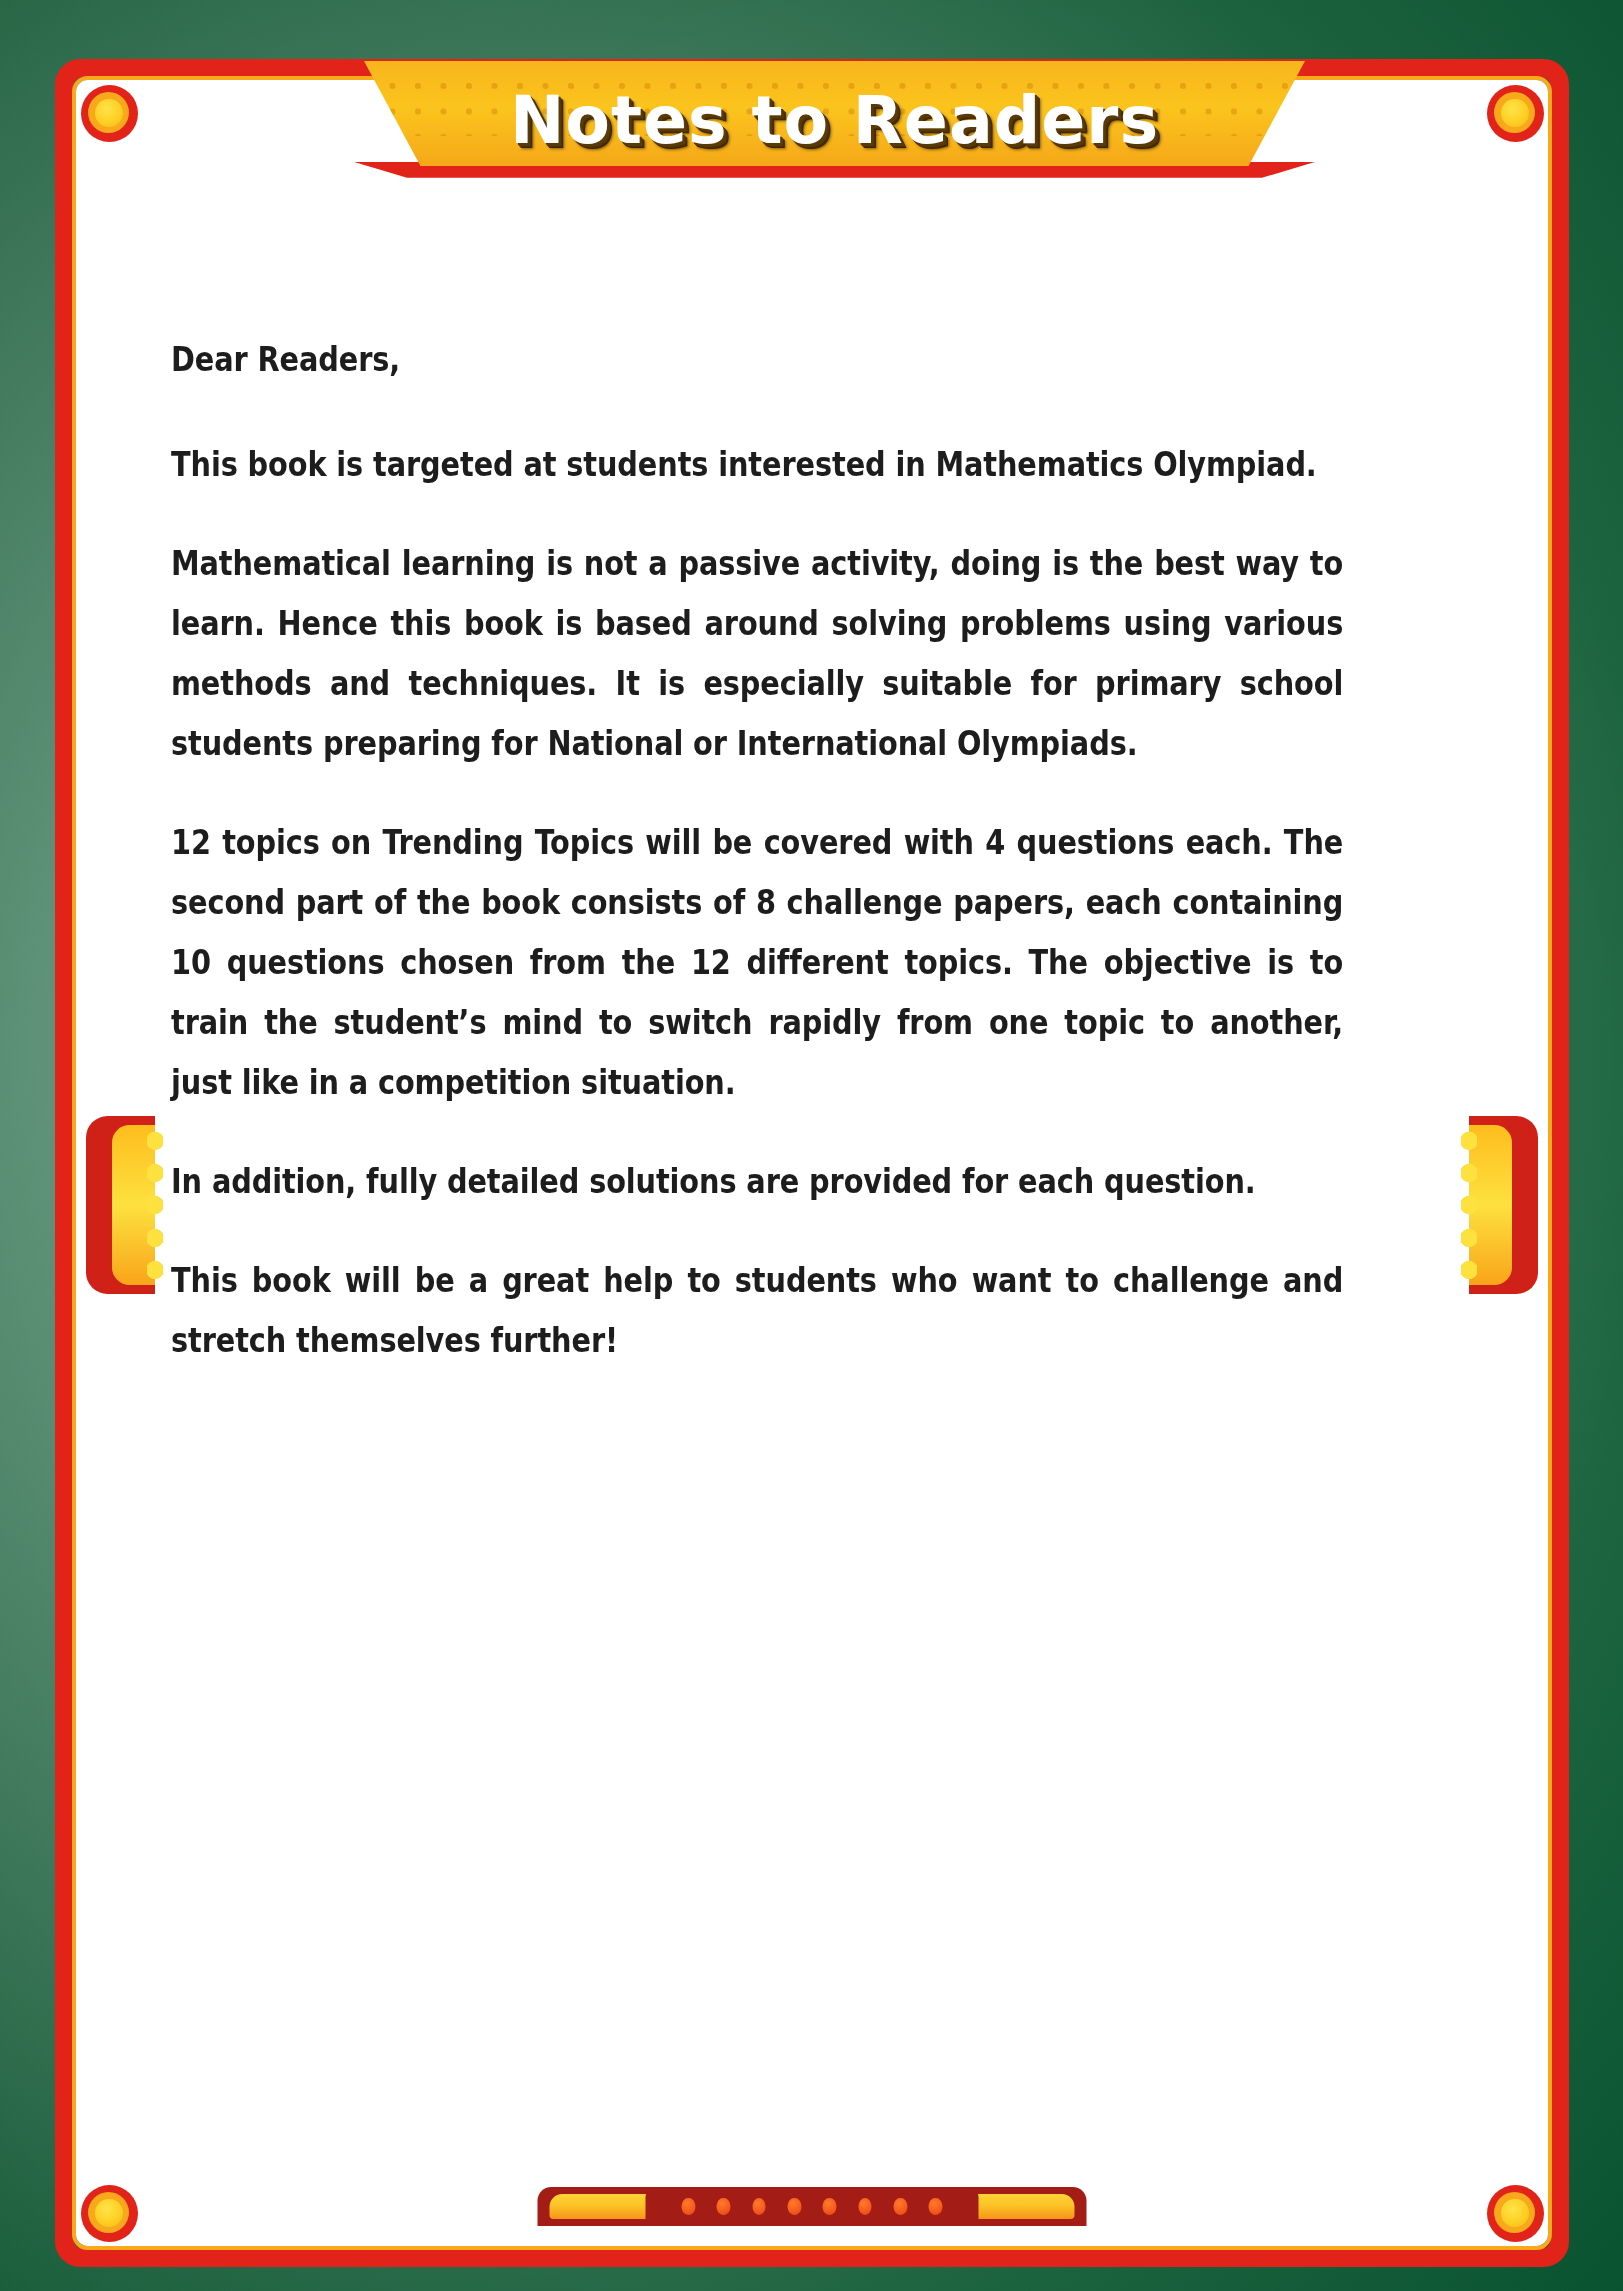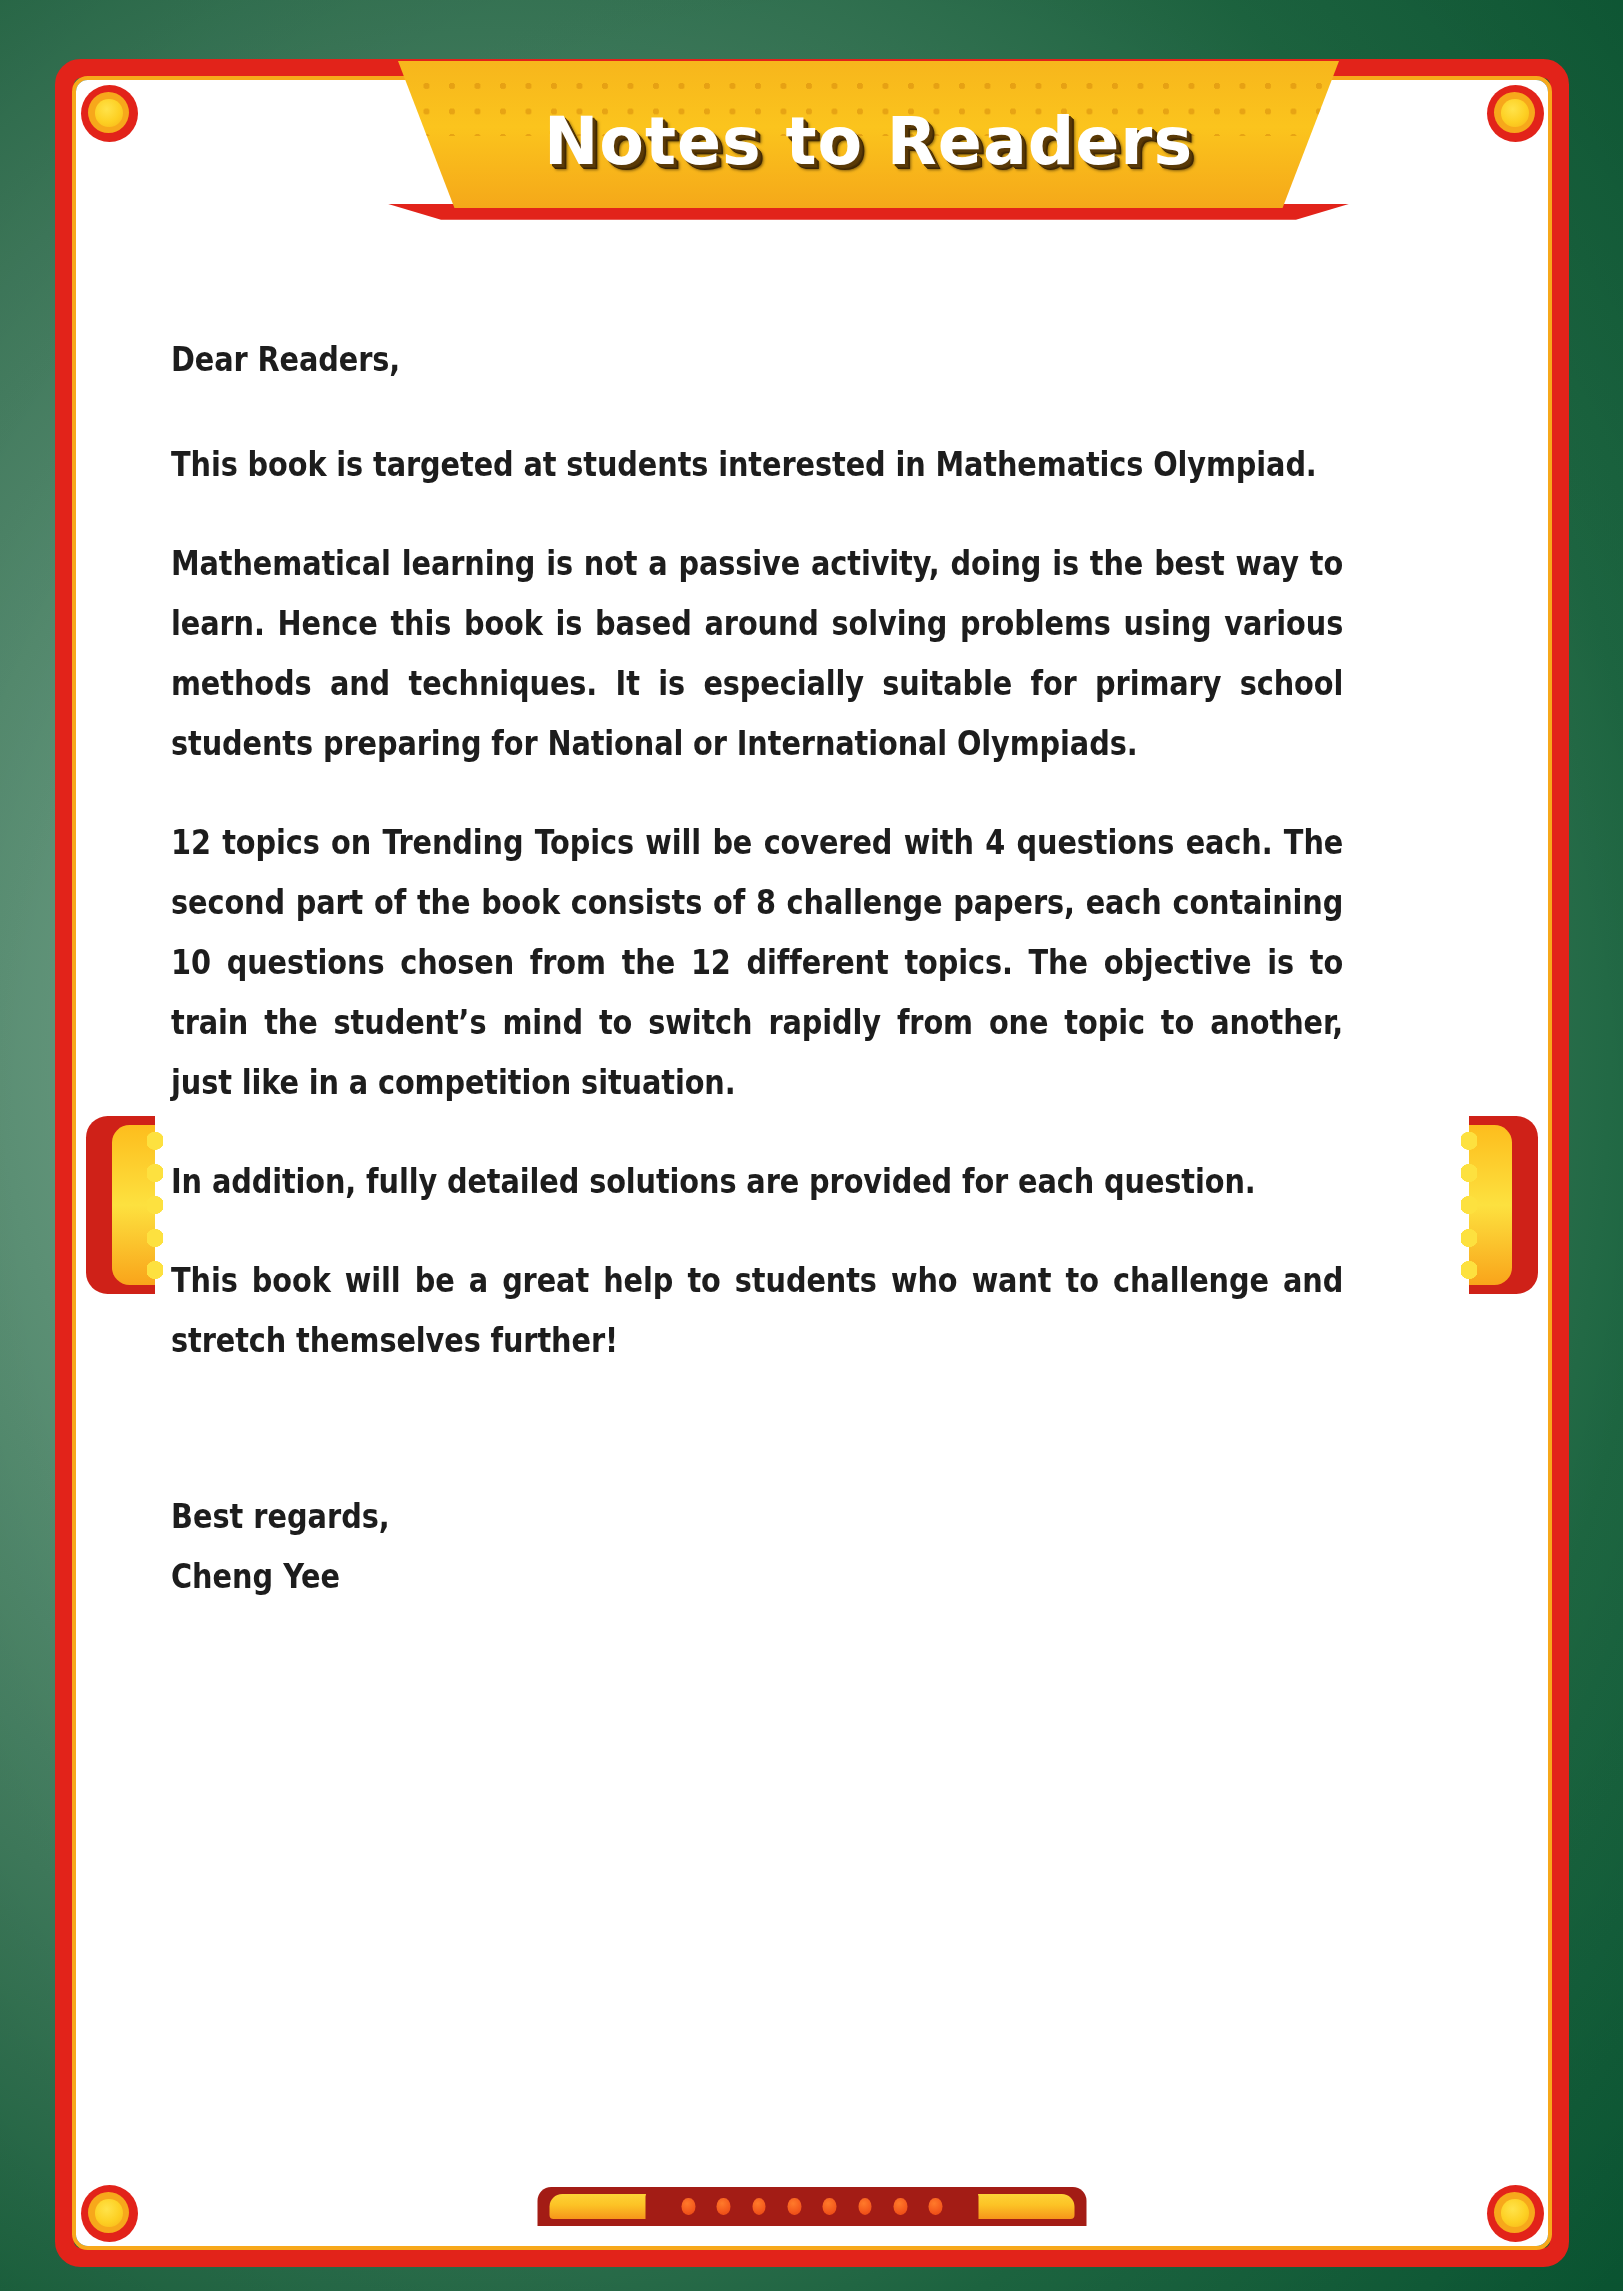--- a/index.html
+++ b/index.html
@@ -138,24 +138,24 @@
       radial-gradient(circle 8.8px at 50% 75px, #fde13f 8.8px, transparent 9.3px),
       radial-gradient(circle 8.8px at 50% 108px, #fde13f 8.8px, transparent 9.3px),
       radial-gradient(circle 8.8px at 50% 140px, #fde13f 8.8px, transparent 9.3px);
   }
   .side-tab.left  .scallop { right: -7.8px; }
   .side-tab.right .scallop { left: -7.8px; }
 
   
   .banner {
     position: absolute;
-    left: 398px;
+    left: 364px;
     top: 61px;
     width: 941px;
-    height: 147px;
+    height: 105px;
     z-index: 7;
   }
   .banner-shape {
     position: absolute;
     inset: 0;
     background: linear-gradient(180deg, #f7b61c 0%, #fbc41d 45%, #f5a819 100%);
     clip-path: polygon(0% 0%, 100% 0%, 94% 100%, 6% 100%);
     overflow: hidden;
   }
   .banner-dots {
@@ -310,24 +310,20 @@
       <p class="para">This book is targeted at students interested in Mathematics Olympiad.</p>
 
       <p class="para">Mathematical learning is not a passive activity, doing is the best way to learn. Hence this book is based around solving problems using various methods and techniques. It is especially suitable for primary school students preparing for National or International Olympiads.</p>
 
       <p class="para">12 topics on Trending Topics will be covered with 4 questions each. The second part of the book consists of 8 challenge papers, each containing 10 questions chosen from the 12 different topics. The objective is to train the student’s mind to switch rapidly from one topic to another, just like in a competition situation.</p>
 
       <p class="para">In addition, fully detailed solutions are provided for each question.</p>
 
       <p class="para">This book will be a great help to students who want to challenge and stretch themselves further!</p>
 
-      <div class="sign-block">
-        <div class="sign-line">Best regards,</div>
-        <div class="sign-line">Cheng Yee</div>
-      </div>
     </div>
 
     <div class="bottom-orn">
       <div class="orn-wing l"></div>
       <div class="orn-wing r"></div>
       <div class="orn-bar">
         <span class="orn-dot"></span>
         <span class="orn-dot"></span>
         <span class="orn-dot"></span>
         <span class="orn-dot"></span>

